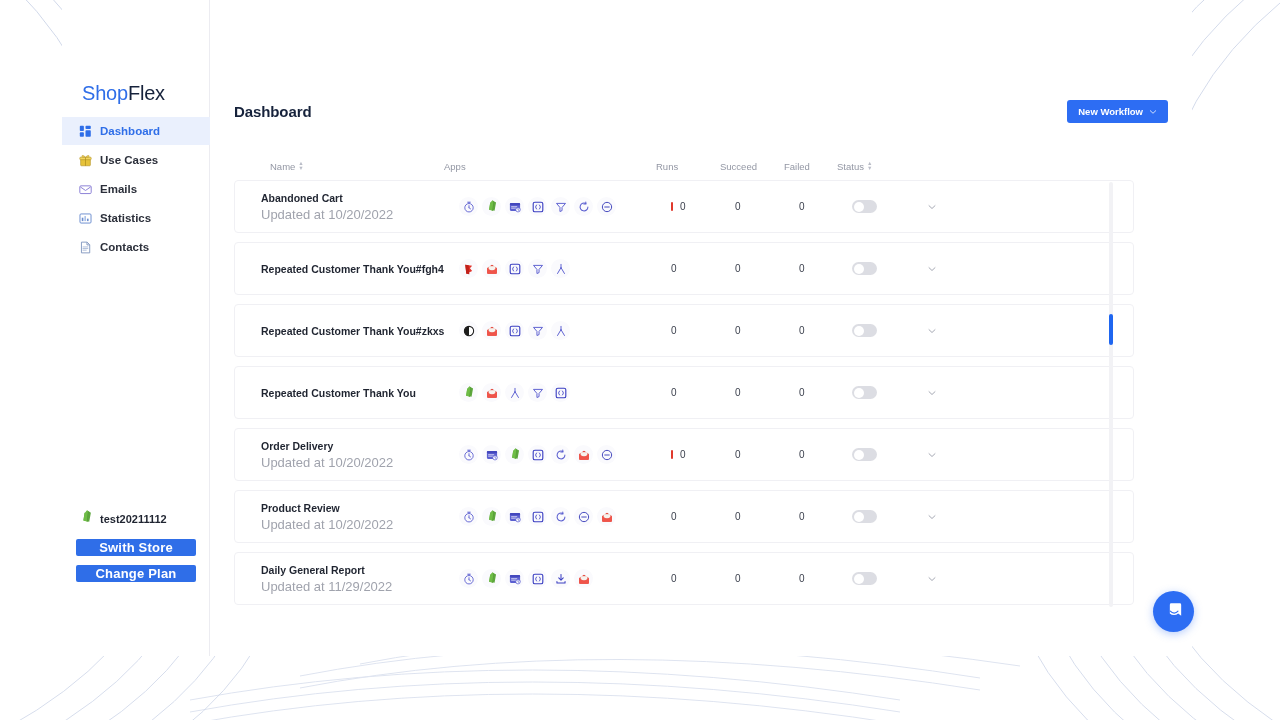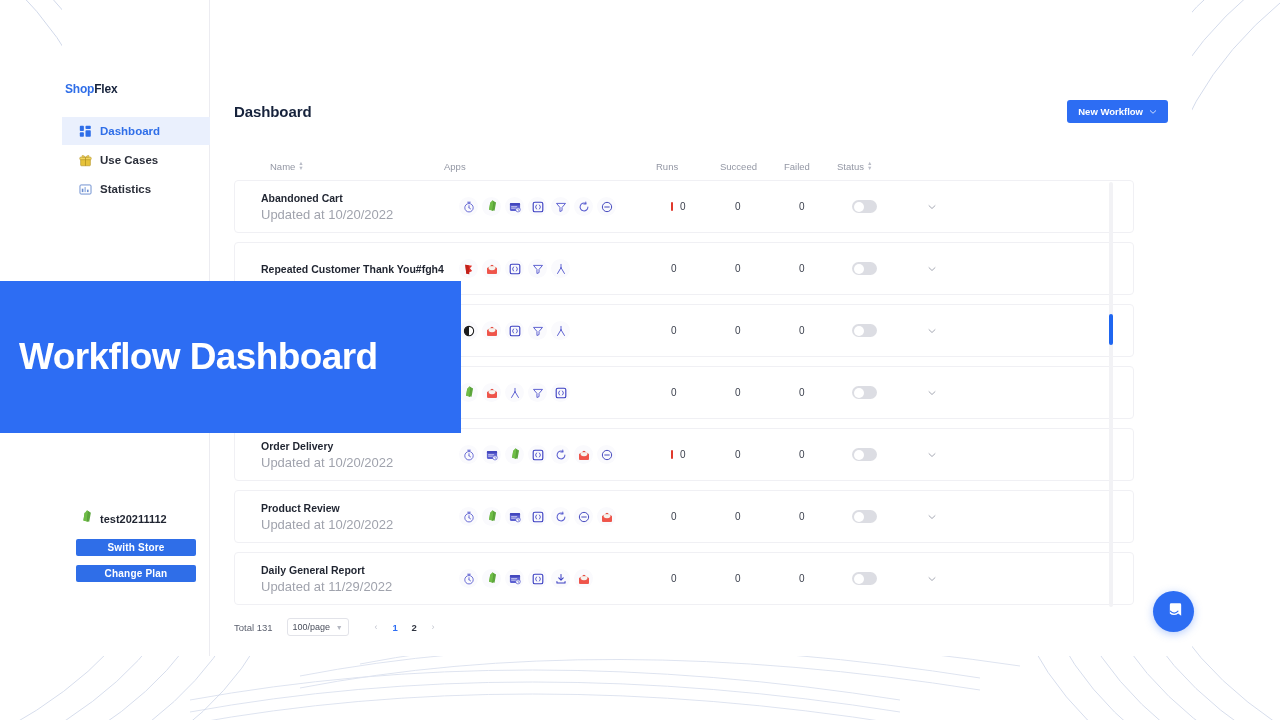--- a/index.html
+++ b/index.html
@@ -40,23 +40,23 @@
   .sidebar {
     position: absolute;
     left: 0px; top: 0px;
     width: 148px; height: 656px;
     background: #ffffff;
     border-right: 1px solid #ececf1;
     z-index: 2;
   }
   .brand {
     position: absolute;
-    left: 3px; top: 82px;
-    font-size: 12px;
-    font-weight: bold;
+    left: 20px; top: 82px;
+    font-size: 20px;
+    font-weight: normal;
     letter-spacing: -0.2px;
     white-space: nowrap;
   }
   .brand .shop { color: #2f6ee8; }
   .brand .flex { color: #16223b; }
 
   .nav { position: absolute; left: 0; top: 117px; width: 148px; }
   .nav-item {
     display: flex; align-items: center;
     gap: 8px;
@@ -96,21 +96,21 @@
   }
   .side-btn {
     display: block;
     width: 120px; height: 17px;
     margin: 9px auto 0 auto;
     background: #2f6ee8;
     color: #fff;
     border: none;
     border-radius: 2px;
     font-family: "Liberation Sans", sans-serif;
-    font-size: 10px;
+    font-size: 13px;
     font-weight: bold;
     letter-spacing: .2px;
     cursor: pointer;
     text-align: center;
     line-height: 17px;
     padding: 0;
   }
   .cursor-arrow {
     position: absolute;
     left: 66px; top: 644px;
@@ -421,34 +421,53 @@
                 <rect x="2" y="6.5" width="12" height="8" rx="1" fill="#e6c23a" stroke="#b08d1c" stroke-width=".7"></rect>
                 <rect x="1" y="4" width="14" height="3" rx=".8" fill="#f2d65e" stroke="#b08d1c" stroke-width=".7"></rect>
                 <path d="M8 4V14.5" stroke="#b08d1c" stroke-width=".9"></path>
                 <path d="M8 4C8 4 5 0.5 3.6 2.2 2.5 3.6 5.5 4 8 4z" fill="#f2d65e" stroke="#b08d1c" stroke-width=".6"></path>
                 <path d="M8 4C8 4 11 0.5 12.4 2.2 13.5 3.6 10.5 4 8 4z" fill="#f2d65e" stroke="#b08d1c" stroke-width=".6"></path>
               </svg>
           </span>
           <span>Use Cases</span>
         </div>
 
+        <div class="nav-item">
+          <span class="nav-ico">
+            <svg width="13" height="13" viewBox="0 0 16 16">
+                <rect x="1" y="3.5" width="14" height="9.5" rx="1.4" fill="#fff" stroke="#8b7fd6" stroke-width="1.2"></rect>
+                <path d="M2.2 5.2 8 9.2l5.8-4" fill="none" stroke="#8b7fd6" stroke-width="1.2" stroke-linecap="round"></path>
+              </svg>
+          </span>
+          <span>Emails</span>
+        </div>
 
 
         <div class="nav-item">
           <span class="nav-ico">
             <svg width="13" height="13" viewBox="0 0 16 16">
                 <rect x="1.2" y="2.4" width="13.6" height="11.2" rx="1.3" fill="#fff" stroke="#6e8fd0" stroke-width="1.2"></rect>
                 <rect x="3.4" y="7" width="2" height="4.2" fill="#6e8fd0"></rect>
                 <rect x="6.6" y="5" width="2" height="6.2" fill="#aac0e8"></rect>
                 <rect x="9.8" y="8.2" width="2" height="3" fill="#6e8fd0"></rect>
               </svg>
           </span>
           <span>Statistics</span>
         </div>
 
+        <div class="nav-item">
+          <span class="nav-ico">
+            <svg width="13" height="13" viewBox="0 0 16 16">
+                <path d="M3 1.4h7l3.2 3.2v10H3z" fill="#fff" stroke="#7d93bd" stroke-width="1.1" stroke-linejoin="round"></path>
+                <path d="M9.8 1.6v3.2h3.2" fill="none" stroke="#7d93bd" stroke-width="1.1"></path>
+                <path d="M4.9 7.3h6M4.9 9.3h6M4.9 11.3h4" stroke="#9fb0d2" stroke-width="1" stroke-linecap="round"></path>
+              </svg>
+          </span>
+          <span>Contacts</span>
+        </div>
 
       </nav>
 
       <div class="side-foot">
         <div class="store-row">
           <span>
             <svg width="13" height="14" viewBox="0 0 16 18">
                 <path d="M10.6 1.6c-.2-.1-.5 0-.7.1-.1-.4-.4-1-.9-1-.9 0-1.7 1.1-2.1 2.4l-1 .3c-.3.1-.3.1-.4.4L4 13.6l7.5 1.4 2.1-11.6s-2.6-1.6-3-1.8zM8.6 2.9l-1.4.4C7.5 2.3 8 1.6 8.4 1.4c.2.3.2.9.2 1.5z" fill="#5da73d"></path>
                 <path d="M10.6 1.6 9.3 15l-5.3-1.4L5.5 3.8c-.1.3-.1.3.4-.4l1-.3C7.3 1.8 8.1.7 9 .7c.5 0 .8.6.9 1 .2-.1.5-.2.7-.1z" fill="#6fbd47"></path>
                 <path d="M9.3 15 10.6 1.6c-.2-.1-.5 0-.7.1l-1.3 13.1z" fill="#4d8f32"></path>
@@ -947,38 +966,24 @@
                 </svg>
               </div>
             </div>
           </div>
       </div>
 
       <div class="tbl-scroll">
         <div class="tbl-thumb"></div>
       </div>
 
-      <div class="pager">
-        <span class="pg-total">Total 131</span>
-        <div class="pg-select">
-          <span>100/page</span>
-          <span class="cv">▼</span>
-        </div>
-        <div class="pg-btn arrow">‹</div>
-        <div class="pg-btn num cur">1</div>
-        <div class="pg-btn num">2</div>
-        <div class="pg-btn arrow">›</div>
-      </div>
 
     </main>
   </div>
 
-  <div class="overlay-banner">
-    <div class="txt">Workflow Dashboard</div>
-  </div>
 
   <div class="chat-bubble">
     <span>
       <svg width="20" height="20" viewBox="0 0 24 24">
           <path d="M5 4h14a1.6 1.6 0 0 1 1.6 1.6v13.2L17 16.2a7.5 7.5 0 0 1-10 0V5.6A1.6 1.6 0 0 1 8.6 4z" fill="#ffffff"></path>
           <path d="M7.6 13.4c1.2 1.5 3 2.3 4.6 2.3s3.4-.8 4.6-2.3" fill="none" stroke="#2d6df3" stroke-width="1.3" stroke-linecap="round"></path>
         </svg>
     </span>
   </div>
 

